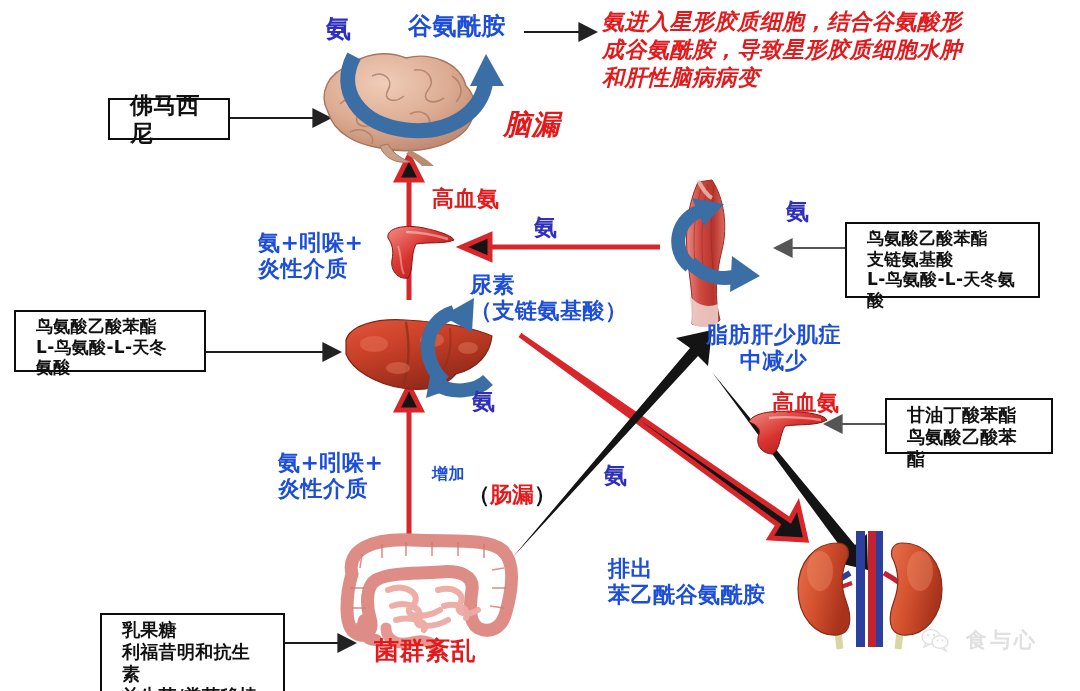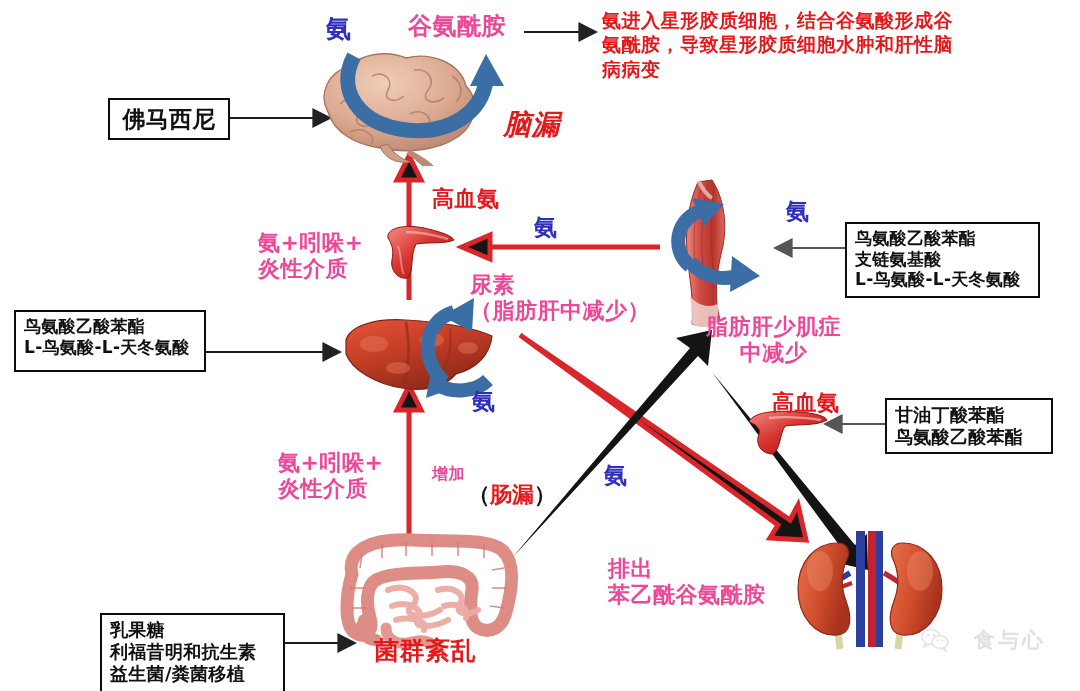--- a/index.html
+++ b/index.html
@@ -10,43 +10,43 @@
   #stage{
     position:relative;
     width:1080px;height:691px;
     background:#ffffff;
     overflow:hidden;
   }
   .abs{position:absolute;}
   .txt{
     position:absolute;
     font-weight:bold;
-    color:#ec4899;
+    color:#1d4ed8;
     line-height:1.18;
     white-space:pre-line;
     letter-spacing:.5px;
   }
   .red{color:#e3191c;}
   .blue{color:#2f2fbd;}
   .box{
     position:absolute;
     border:2px solid #0d0d0d;
     background:#ffffff;
     font-weight:bold;
     color:#111;
     line-height:1.22;
     white-space:pre-line;
-    padding:4px 8px;
+    padding:4px 20px;
     box-sizing:border-box;
     letter-spacing:.3px;
   }
   svg.layer{position:absolute;left:0;top:0;width:1080px;height:691px;pointer-events:none;}
   .organ{position:absolute;}
   .watermark{
-    position:absolute;opacity:.30;display:flex;align-items:center;gap:24px;
+    position:absolute;opacity:.30;display:flex;align-items:center;gap:16px;
     color:#8d8d8d;font-weight:bold;
   }
   .wm-text{font-size:21px;letter-spacing:3px;color:#9a9a9a;}
 </style>
 </head>
 <body>
 
 <div id="stage">
 
   <svg class="layer" viewBox="0 0 1080 691">
@@ -287,44 +287,44 @@
                C110,60 108,44 102,32 C100,24 104,18 112,18 Z" fill="url(#gKid)" stroke="#8c2a16" stroke-width="1.2"></path>
       <ellipse cx="30" cy="46" rx="13" ry="20" fill="#f09a76" opacity=".35"></ellipse>
       <ellipse cx="130" cy="46" rx="13" ry="20" fill="#f09a76" opacity=".35"></ellipse>
     </svg>
   </div>
 
   <div class="txt blue" style="left:326px;top:14px;font-size:25px;">氨</div>
 
   <div class="txt" style="left:408px;top:12px;font-size:24px;">谷氨酰胺</div>
 
-  <div class="txt red" style="left:602px;top:8px;font-size:19px;width:360px;line-height:1.28;">氨进入星形胶质细胞，结合谷氨酸形成谷氨酰胺，导致星形胶质细胞水肿和肝性脑病病变</div>
+  <div class="txt red" style="left:602px;top:8px;font-size:22px;width:360px;line-height:1.28;font-style:italic;">氨进入星形胶质细胞，结合谷氨酸形成谷氨酰胺，导致星形胶质细胞水肿和肝性脑病病变</div>
 
   <div class="txt red" style="left:503px;top:108px;font-size:28px;font-style:italic;">脑漏</div>
 
   <div class="box" style="left:108px;top:98px;width:122px;height:42px;font-size:23px;display:flex;align-items:center;justify-content:center;">佛马西尼</div>
 
   <div class="txt red" style="left:432px;top:186px;font-size:22px;">高血氨</div>
 
   <div class="txt" style="left:258px;top:230px;font-size:22px;text-align:left;">氨+吲哚+
 炎性介质</div>
 
   <div class="txt blue" style="left:534px;top:214px;font-size:23px;">氨</div>
 
   <div class="txt blue" style="left:786px;top:198px;font-size:23px;">氨</div>
 
 
   <div class="box" style="left:845px;top:222px;width:195px;height:76px;font-size:17px;">鸟氨酸乙酸苯酯
 支链氨基酸
 L-鸟氨酸-L-天冬氨酸</div>
 
   <div class="txt" style="left:470px;top:272px;font-size:22px;text-align:left;">尿素
-（脂肪肝中减少）</div>
-
-  <div class="txt" style="left:706px;top:314px;font-size:22px;text-align:center;">脂肪肝少肌症
+（支链氨基酸）</div>
+
+  <div class="txt" style="left:706px;top:322px;font-size:22px;text-align:center;">脂肪肝少肌症
 中减少</div>
 
   <div class="box" style="left:14px;top:310px;width:192px;height:62px;font-size:17px;">鸟氨酸乙酸苯酯
 L-鸟氨酸-L-天冬氨酸</div>
 
   <div class="txt blue" style="left:472px;top:388px;font-size:23px;">氨</div>
 
   <div class="txt" style="left:278px;top:450px;font-size:22px;">氨+吲哚+
 炎性介质</div>
 

